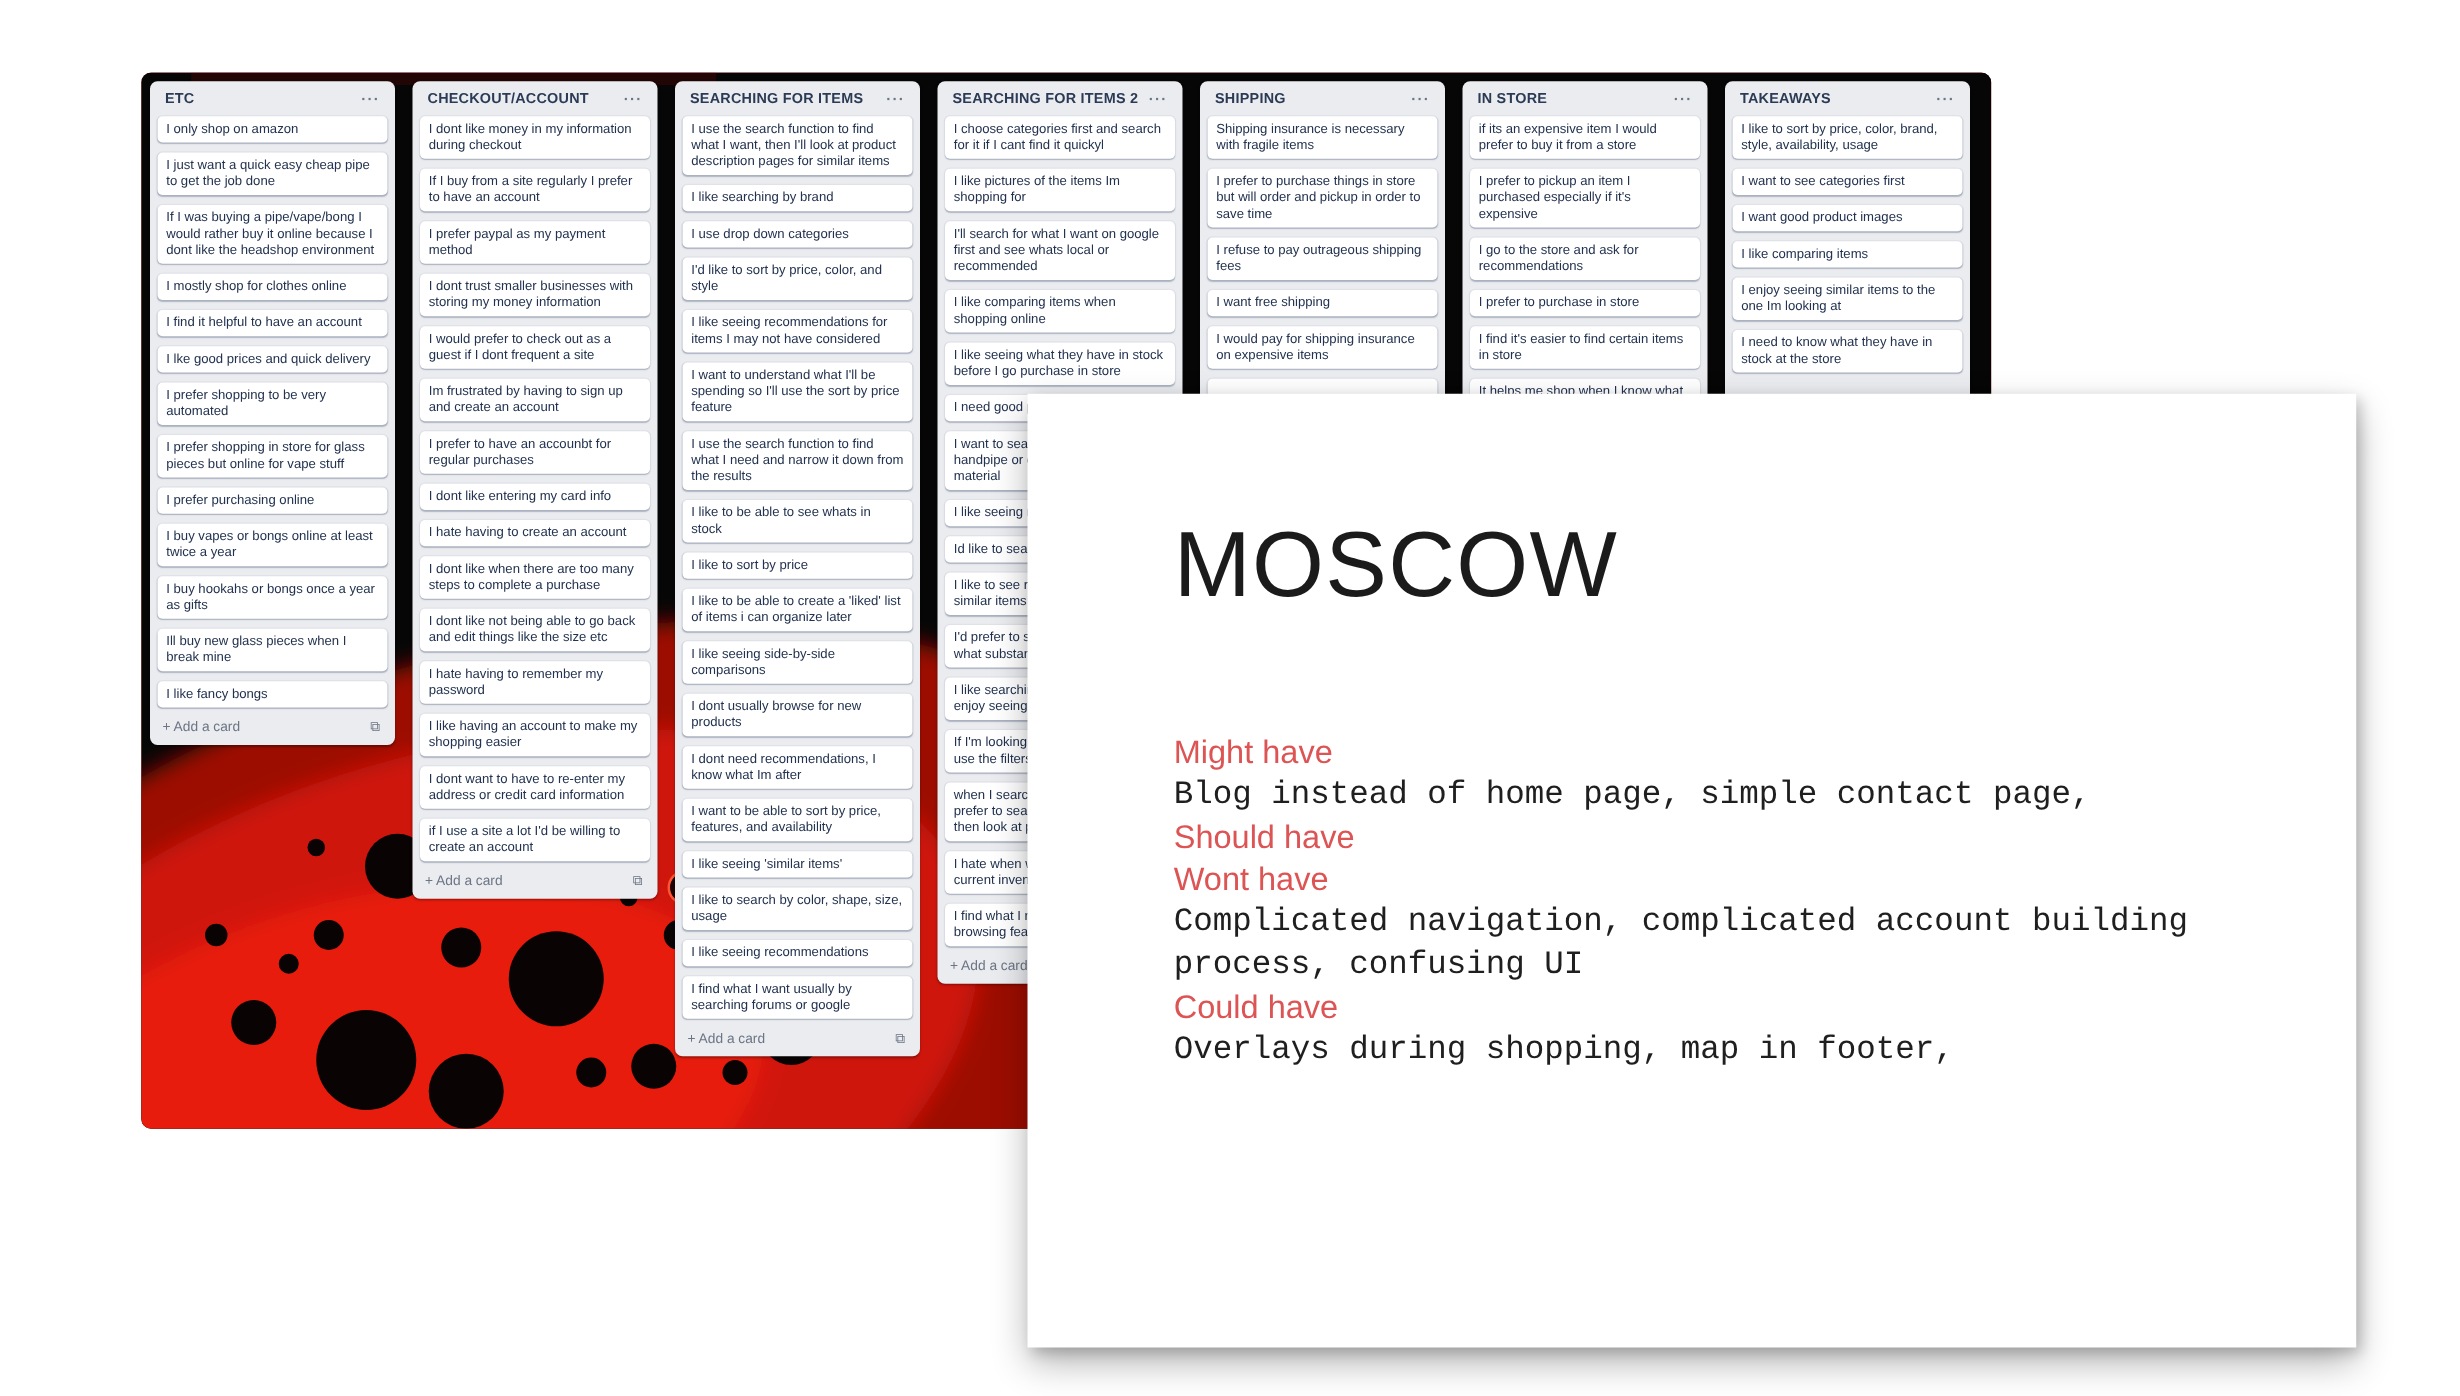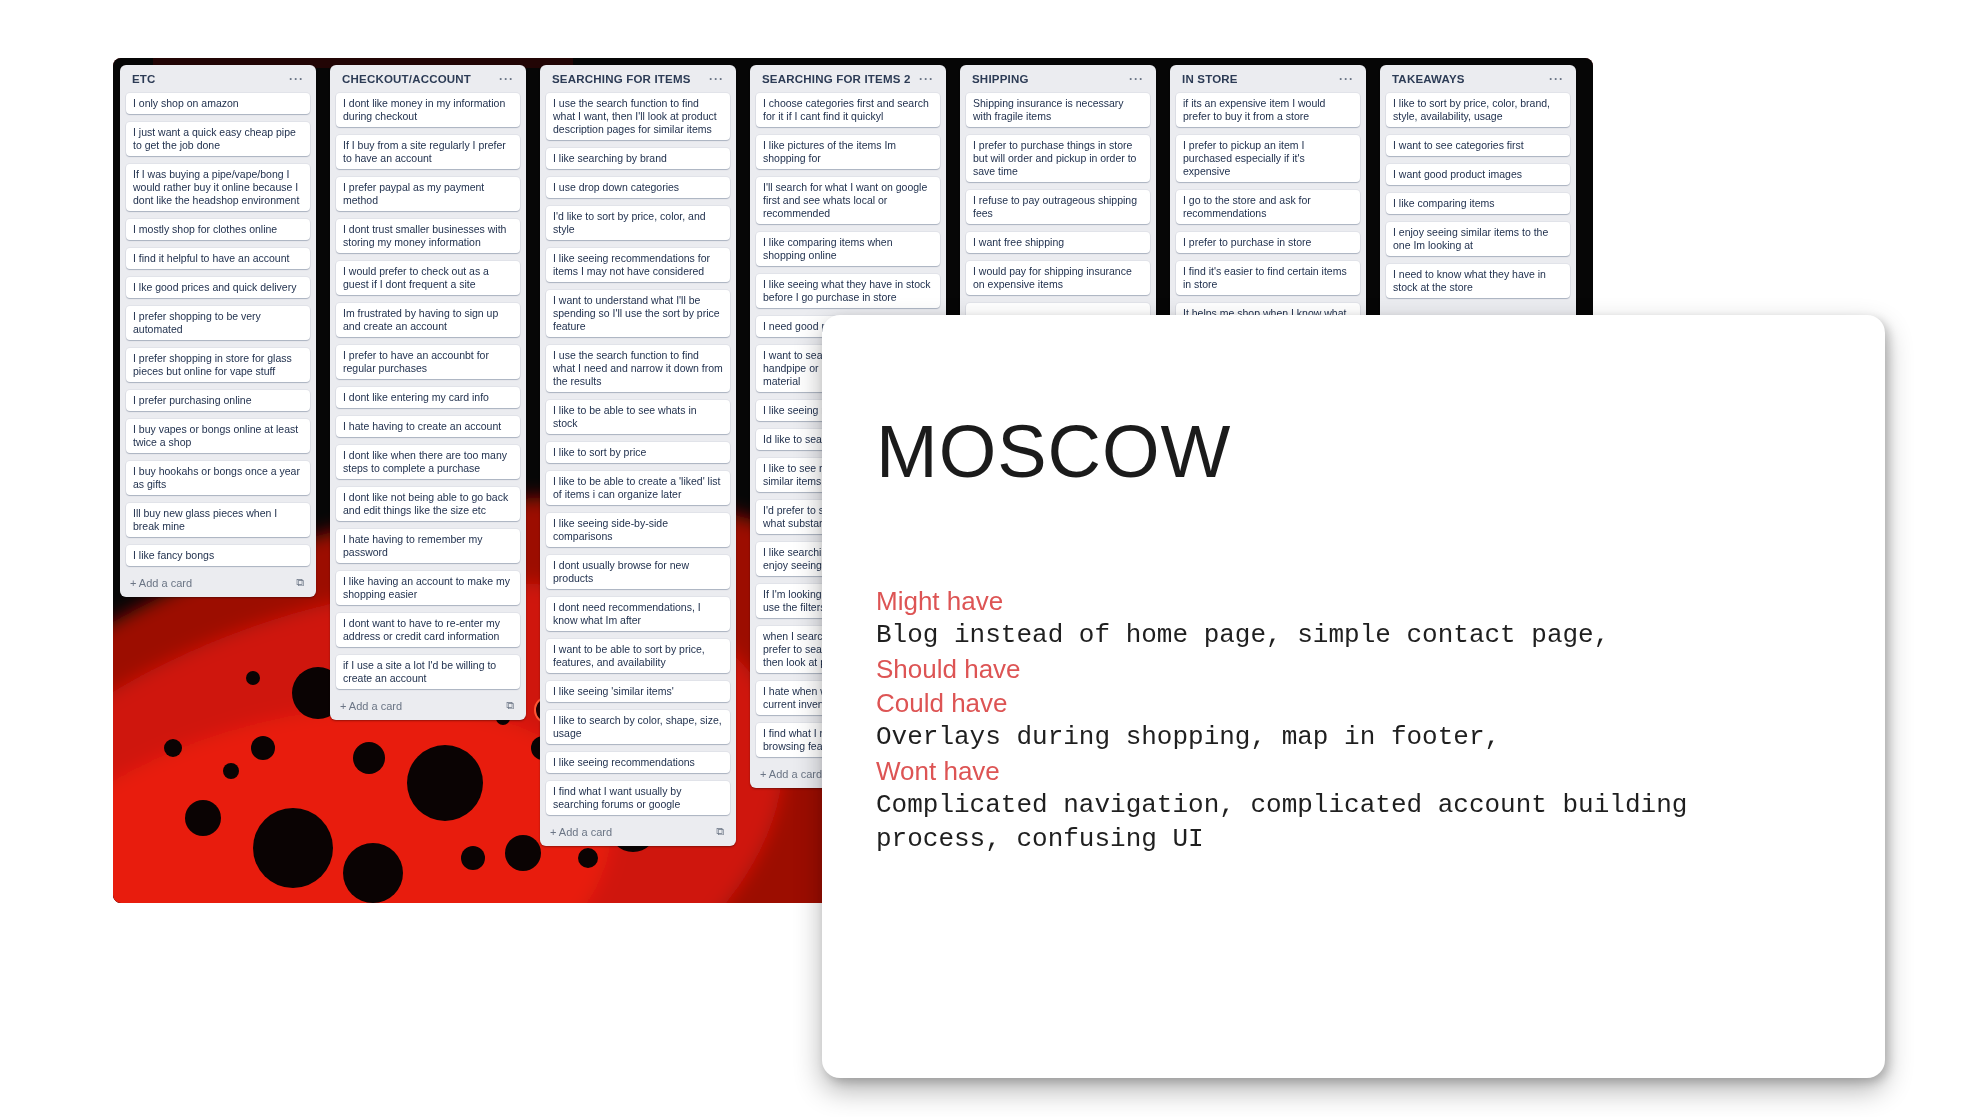--- a/index.html
+++ b/index.html
@@ -43,23 +43,22 @@
   }
   .add-card{
     display:flex;justify-content:space-between;align-items:center;
     color:#6b7585;font-size:11px;padding:2px 6px 2px 4px;cursor:pointer;
   }
   .add-card .tmpl{font-size:11px;color:#6b7585;}
   
   .slide{
     position:absolute;left:822px;top:315px;width:1063px;height:763px;
     background:#ffffff;box-sizing:border-box;
-    padding:100px 20px 0 54px;
+    padding:100px 20px 0 117px;
     box-shadow:0 12px 28px rgba(0,0,0,.30), 4px 4px 10px rgba(0,0,0,.18);
-    border-radius:18px;
   }
   .slide-title{
     margin:0;font-size:74px;font-weight:400;color:#1b1b1b;
     letter-spacing:1px;line-height:1;
   }
   .slide-sections{margin-top:95px;}
   .slide-section{}
   .slide-section:first-child{margin-top:0;}
   .sec-heading{font-size:26px;line-height:34px;color:#dd5454;}
   .sec-body{font-size:26px;line-height:34px;color:#1f1f1f;max-width:930px;font-family:Liberation Mono, monospace;}
@@ -119,21 +118,21 @@
         </div>
         <div class="card">I only shop on amazon</div>
         <div class="card">I just want a quick easy cheap pipe to get the job done</div>
         <div class="card">If I was buying a pipe/vape/bong I would rather buy it online because I dont like the headshop environment</div>
         <div class="card">I mostly shop for clothes online</div>
         <div class="card">I find it helpful to have an account</div>
         <div class="card">I lke good prices and quick delivery</div>
         <div class="card">I prefer shopping to be very automated</div>
         <div class="card">I prefer shopping in store for glass pieces but online for vape stuff</div>
         <div class="card">I prefer purchasing online</div>
-        <div class="card">I buy vapes or bongs online at least twice a shop</div>
+        <div class="card">I buy vapes or bongs online at least twice a year</div>
         <div class="card">I buy hookahs or bongs once a year as gifts</div>
         <div class="card">Ill buy new glass pieces when I break mine</div>
         <div class="card">I like fancy bongs</div>
         <div class="add-card">
           <span>+ Add a card</span>
           <span class="tmpl">⧉</span>
         </div>
       </div>
       <div class="list">
         <div class="list-header">
@@ -267,21 +266,21 @@
   <h1 class="slide-title">MOSCOW</h1>
   <div class="slide-sections" id="slide-sections">
       <div class="slide-section">
         <div class="sec-heading" style="color: rgb(221, 84, 84);">Might have</div>
         <div class="sec-body">Blog instead of home page, simple contact page,</div>
       </div>
       <div class="slide-section">
         <div class="sec-heading" style="color: rgb(221, 84, 84);">Should have</div>
       </div>
       <div class="slide-section">
+        <div class="sec-heading" style="color: rgb(221, 84, 84);">Wont have</div>
+        <div class="sec-body">Complicated navigation, complicated account building process, confusing UI</div>
+      </div>
+      <div class="slide-section">
         <div class="sec-heading" style="color: rgb(221, 84, 84);">Could have</div>
         <div class="sec-body">Overlays during shopping, map in footer,</div>
       </div>
-      <div class="slide-section">
-        <div class="sec-heading" style="color: rgb(221, 84, 84);">Wont have</div>
-        <div class="sec-body">Complicated navigation, complicated account building process, confusing UI</div>
-      </div>
     </div>
 </div>
 
 </body></html>

